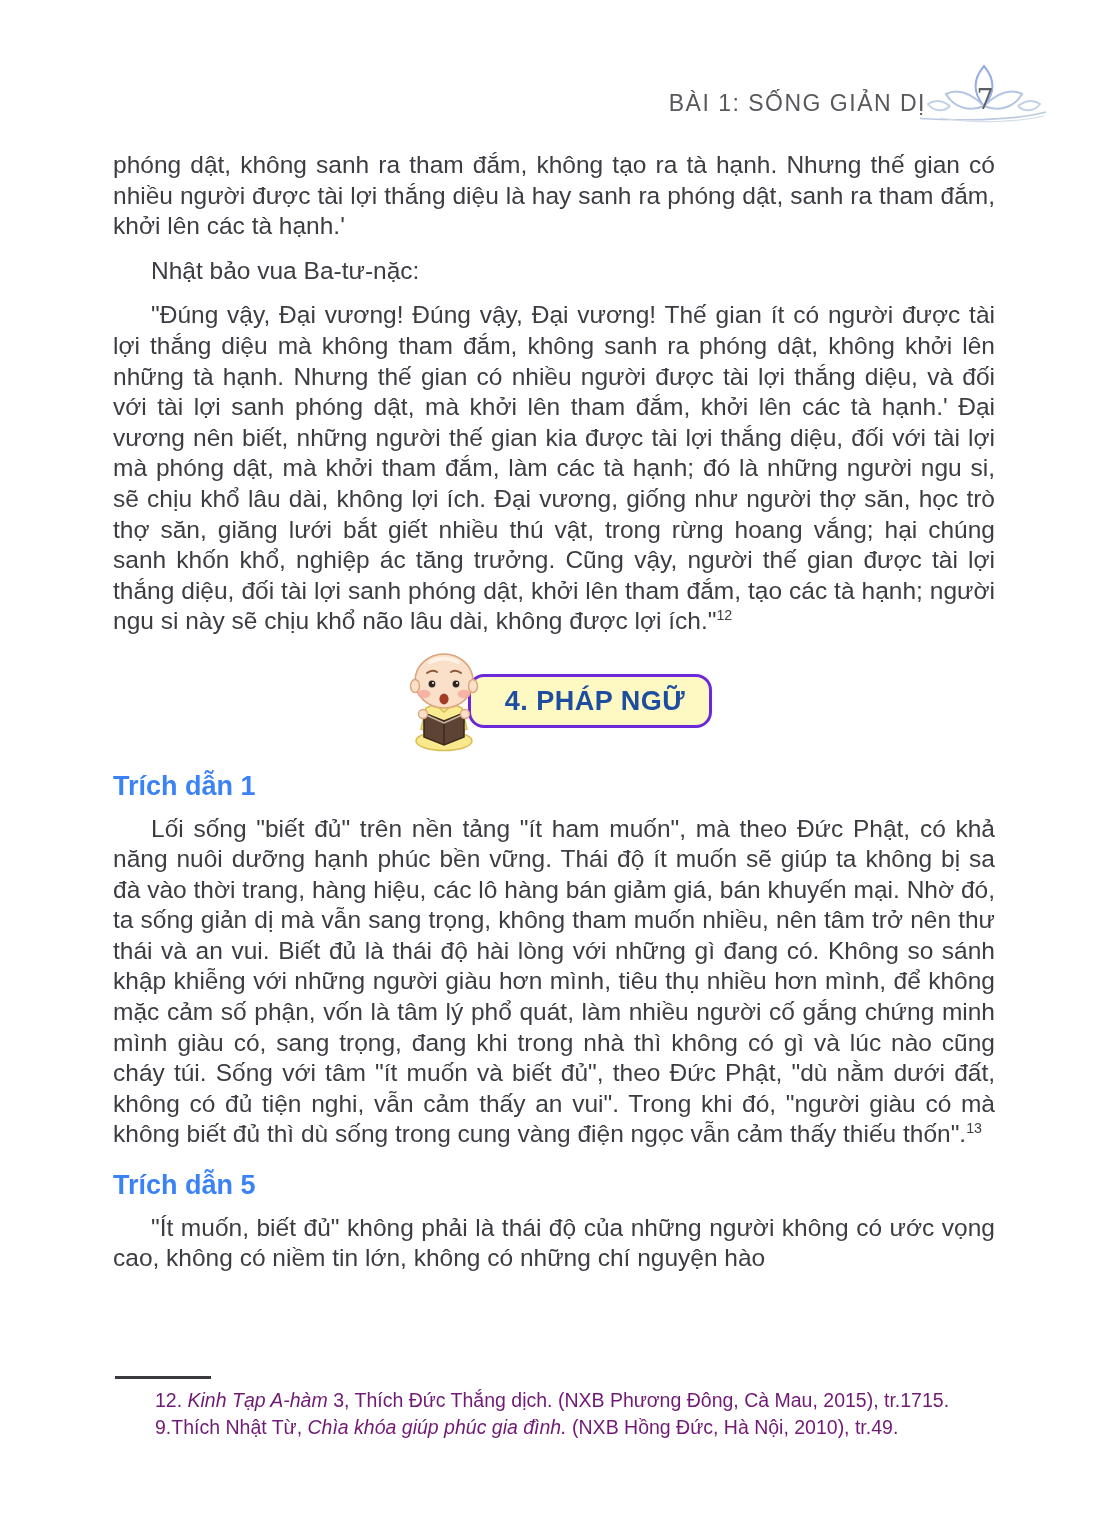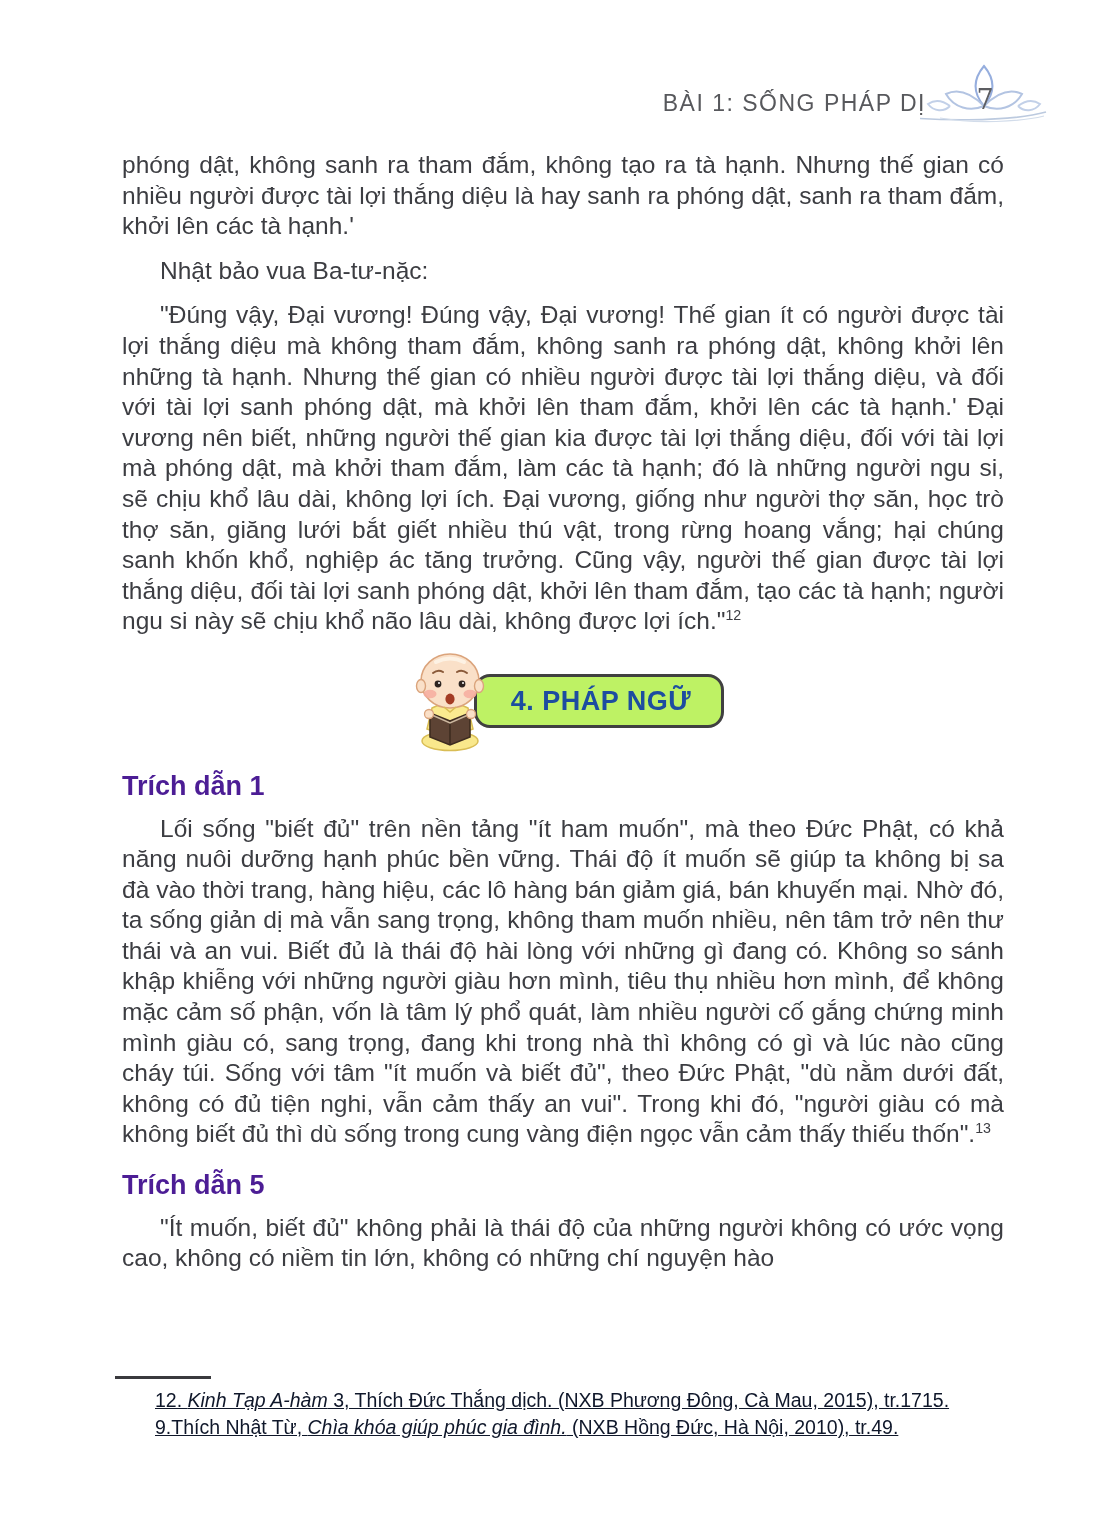--- a/index.html
+++ b/index.html
@@ -21,59 +21,59 @@
     white-space:nowrap;transform:translateY(6px);
   }
   .lotus-wrap{position:relative;width:128px;height:70px;margin-left:-6px;}
   .lotus-wrap svg{position:absolute;left:0;top:0;}
   .lotus-num{
     position:absolute;left:50px;top:22px;width:30px;text-align:center;
     font-family:"DejaVu Serif", serif;font-size:27px;color:#5c5d61;
   }
   
   .main{
-    position:absolute;left:122px;top:150px;width:882px;
+    position:absolute;left:113px;top:150px;width:882px;
     font-size:24.5px;line-height:30.6px;color:#3c3d42;
   }
   .para{margin:0 0 14px 0;text-align:justify;}
   .para.indent{text-indent:38px;}
   .para.noindent{text-indent:0;}
   .fn-ref{font-size:0.58em;vertical-align:super;line-height:0;}
   
   .badge-row{
     position:relative;width:fit-content;margin:14px auto 10px auto;
     padding-left:72px;height:100px;display:flex;align-items:center;
   }
   .monk{position:absolute;left:0;bottom:-2px;width:96px;height:102px;}
   .badge-pill{
-    border:3px solid #404040;border-radius:16px;
-    padding:9px 30px 9px 34px;
+    border:3px solid #6d28d9;border-radius:16px;
+    padding:9px 24px 9px 34px;
     font-size:27px;font-weight:bold;color:#1d4da0;
-    letter-spacing:0.5px;white-space:nowrap;background:#bef264;
+    letter-spacing:0.5px;white-space:nowrap;background:#fef9c3;
   }
   .sec-head{
-    font-size:27px;font-weight:bold;color:#4c1d95;
+    font-size:27px;font-weight:bold;color:#3b82f6;
     margin:20px 0 12px 0;
   }
   
   .footnotes{
     position:absolute;left:113px;top:1376px;width:882px;
-    font-size:19.5px;line-height:26px;color:#0f172a;text-decoration:underline;
+    font-size:19.5px;line-height:26px;color:#701a75;
   }
   .fn-rule{width:96px;height:3px;background:#39393d;margin:0 0 8px 2px;}
   .fn-line{margin:0 0 1px 42px;}
   .fn-italic{font-style:italic;}
 </style>
 </head>
 <body>
 
 <div class="page">
 
   <div class="hdr">
-    <span class="hdr-title">BÀI 1: SỐNG PHÁP DỊ</span>
+    <span class="hdr-title">BÀI 1: SỐNG GIẢN DỊ</span>
     <span class="lotus-wrap">
       <svg width="128" height="70" viewBox="0 0 128 70">
         <g fill="none" stroke="#a9bedf" stroke-width="2">
 
           <path d="M64,4 C54,16 52,30 64,44 C76,30 74,16 64,4 Z" stroke="#96aede"></path>
 
           <path d="M64,44 C50,30 38,26 26,32 C34,46 50,50 64,44 Z" stroke="#b3c4e2"></path>
           <path d="M64,44 C78,30 90,26 102,32 C94,46 78,50 64,44 Z" stroke="#b3c4e2"></path>
 
           <path d="M30,44 C22,38 14,38 8,42 C14,50 24,50 30,44" stroke="#c2d0e8"></path>

